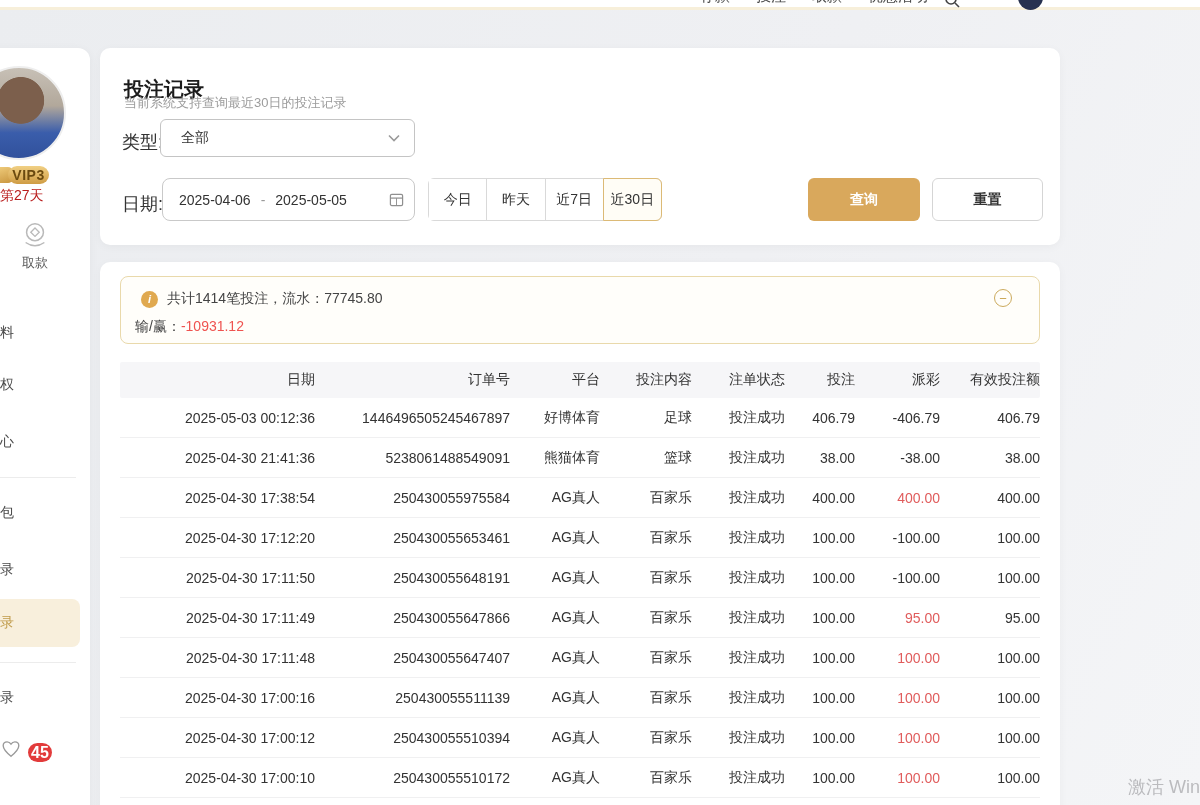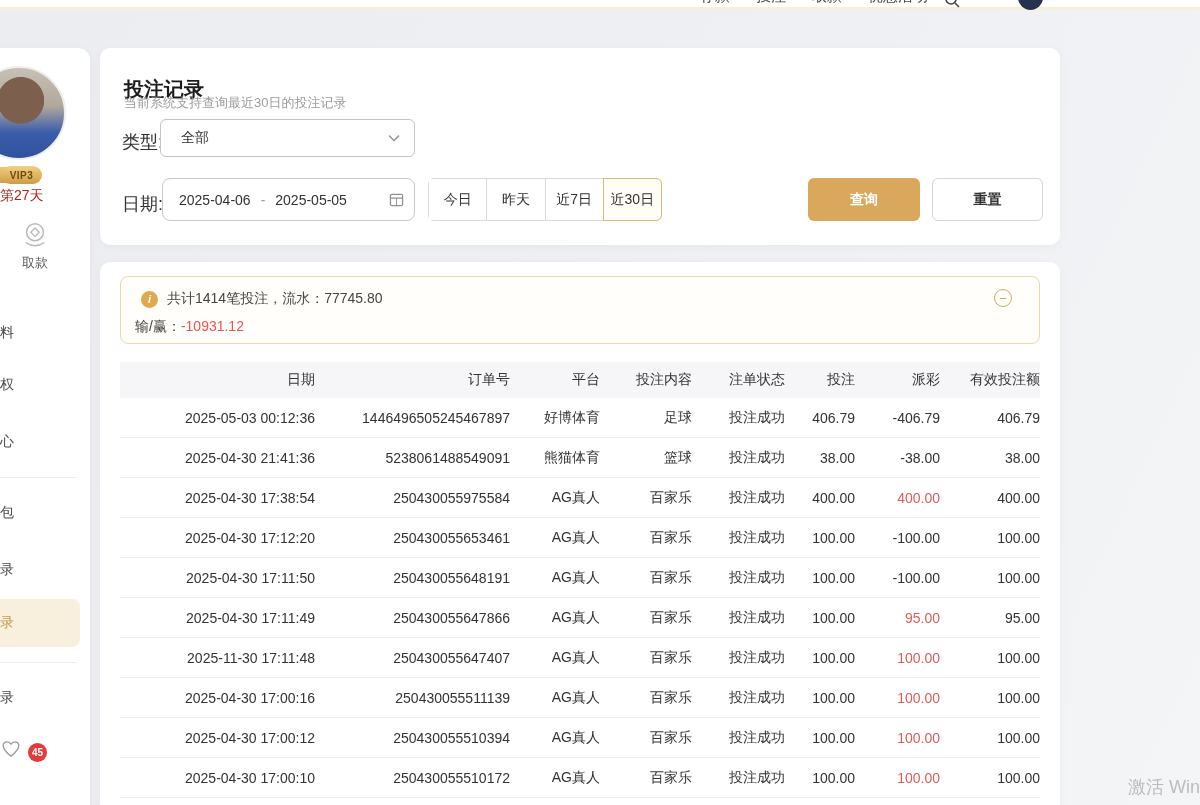--- a/index.html
+++ b/index.html
@@ -16,33 +16,33 @@
   .top-search { position:absolute; left:944px; top:-8px; }
   .top-avatar { position:absolute; left:1018px; top:-15px; width:25px; height:25px; border-radius:50%; background:#273150; }
   
   .sidebar { position:absolute; left:-30px; top:48px; width:120px; height:790px; background:#fff; border-radius:12px; box-shadow:0 2px 10px rgba(0,0,0,.05); z-index:5; }
   .avatar { position:absolute; left:2px; top:18px; width:94px; height:94px; border-radius:50%;
     background:radial-gradient(circle at 52% 36%, #7c5f4c 0 31%, rgba(0,0,0,0) 32%),
                linear-gradient(180deg,#c7c0b6 0%,#b2a89b 42%,#3a5dab 72%,#31519c 100%);
     border:2px solid #eee; }
   .vip-frag { position:absolute; left:26px; top:119px; width:16px; height:16px; border-radius:4px;
     background:linear-gradient(160deg,#f0cd7d,#c9963f); }
-  .vip-badge { position:absolute; left:31px; top:118px; width:41px; height:18px; border-radius:9px;
-    background:linear-gradient(180deg,#f1d084,#cf9c44); color:#6b4a10; font-size:10px; font-weight:bold;
+  .vip-badge { position:absolute; left:38px; top:118px; width:41px; height:18px; border-radius:9px;
+    background:linear-gradient(180deg,#f1d084,#cf9c44); color:#6b4a10; font-size:14px; font-weight:bold;
     display:flex; align-items:center; justify-content:center; letter-spacing:.5px; }
   .vip-day { position:absolute; left:30px; top:139px; font-size:14px; color:#b91c1c; }
   .withdraw { position:absolute; left:36px; top:172px; width:58px; text-align:center; cursor:pointer; }
   .withdraw-label { font-size:13px; color:#555; margin-top:4px; }
   .menu-item { position:absolute; left:6px; right:10px; height:48px; display:flex; align-items:center;
     padding-left:24px; font-size:14px; color:#4a4a4a; border-radius:8px; cursor:pointer; }
   .menu-item.active { background:#f8efdc; color:#c09b4a; }
   .menu-divider { position:absolute; left:18px; right:14px; height:1px; background:#ececec; }
   .msg-heart { position:absolute; left:30px; top:690px; cursor:pointer; }
   .msg-badge { position:absolute; left:58px; top:695px; min-width:19px; height:19px; border-radius:10px;
-    background:#e23b3b; color:#fff; font-size:10px; font-weight:bold; display:flex; align-items:center; justify-content:center; padding:0 3px; }
+    background:#e23b3b; color:#fff; font-size:16px; font-weight:bold; display:flex; align-items:center; justify-content:center; padding:0 3px; }
   
   .filter-card { position:absolute; left:100px; top:48px; width:960px; height:197px; background:#fff; border-radius:10px; box-shadow:0 2px 10px rgba(0,0,0,.04); z-index:4; }
   .page-title { position:absolute; left:24px; top:12px; font-size:20px; font-weight:bold; color:#1b1b1b;margin-top:16px; }
   .page-subtitle { position:absolute; left:24px; top:46px; font-size:13px; color:#9c9c9c; }
   .field-label { position:absolute; font-size:18px; color:#333; }
   .type-select { position:absolute; left:60px; top:71px; width:255px; height:38px; border:1px solid #c4c4c4; border-radius:6px;
     background:#fff; display:flex; align-items:center; padding:0 14px 0 20px; font-size:14px; color:#333; cursor:pointer; }
   .type-select .grow { flex:1; }
   .date-box { position:absolute; left:62px; top:130px; width:253px; height:43px; border:1px solid #c9c9c9; border-radius:8px;
     background:#fff; display:flex; align-items:center; padding:0 10px 0 16px; font-size:14px; color:#333; cursor:pointer; gap:8px; }
@@ -250,21 +250,21 @@
           <div class="td">2025-04-30 17:11:49</div>
           <div class="td">250430055647866</div>
           <div class="td">AG真人</div>
           <div class="td">百家乐</div>
           <div class="td">投注成功</div>
           <div class="td">100.00</div>
           <div class="td win">95.00</div>
           <div class="td">95.00</div>
         </div>
         <div class="trow">
-          <div class="td">2025-11-30 17:11:48</div>
+          <div class="td">2025-04-30 17:11:48</div>
           <div class="td">250430055647407</div>
           <div class="td">AG真人</div>
           <div class="td">百家乐</div>
           <div class="td">投注成功</div>
           <div class="td">100.00</div>
           <div class="td win">100.00</div>
           <div class="td">100.00</div>
         </div>
         <div class="trow">
           <div class="td">2025-04-30 17:00:16</div>

